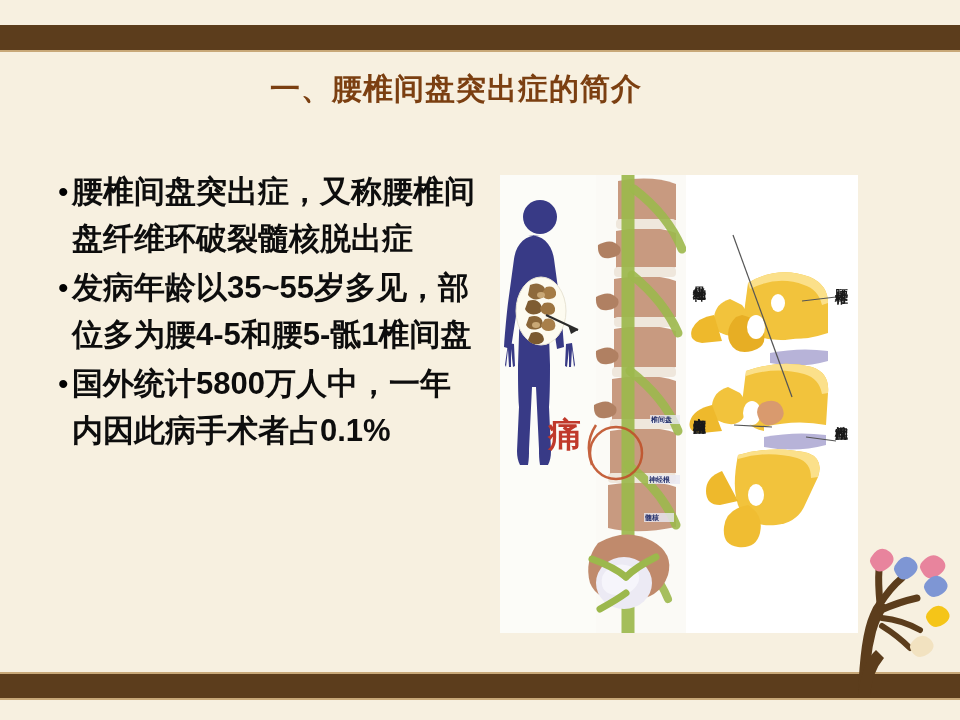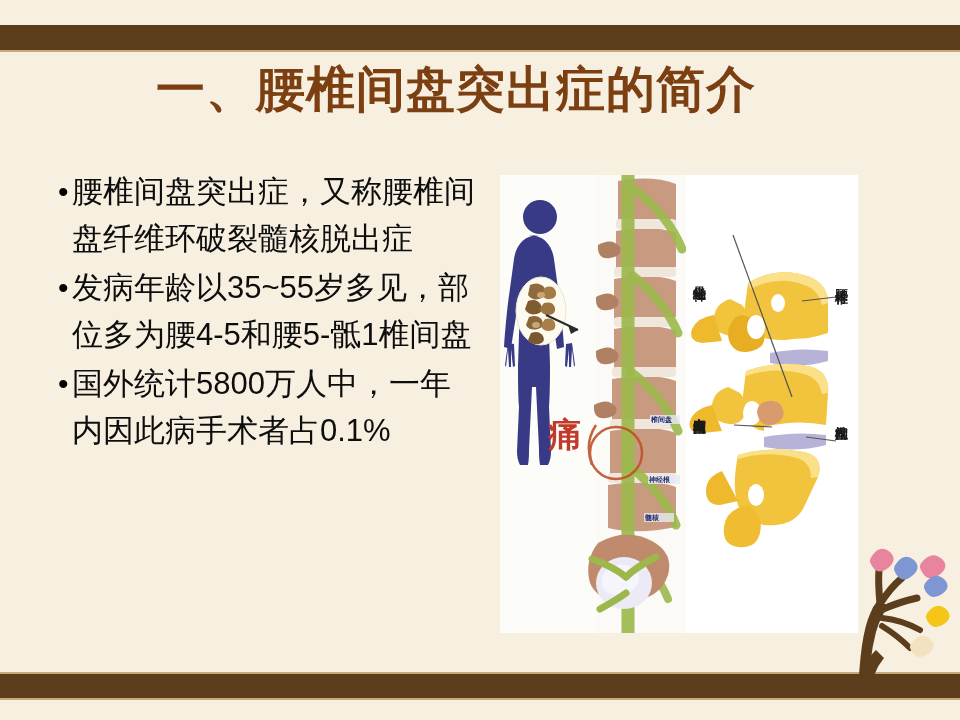--- a/index.html
+++ b/index.html
@@ -41,21 +41,21 @@
     border-bottom: 2px solid #c8a878;
   }
 
   
   .title {
     position: absolute;
     left: 0;
     top: 62px;
     width: 912px;
     text-align: center;
-    font-size: 49px;
+    font-size: 30px;
     line-height: 54px;
     font-weight: bold;
     color: #7b3f11;
     letter-spacing: 1px;
     white-space: nowrap;
   }
 
   
   .bullets {
     position: absolute;
@@ -75,21 +75,21 @@
     line-height: 47px;
     color: #000000;
     text-align: left;
     padding-left: 10px;
     box-sizing: border-box;
   }
   .bullet-text {
     flex: 1 1 auto;
     font-size: 31px;
     line-height: 47px;
-    font-weight: normal;
+    font-weight: bold;
     color: #0d0d0d;
     letter-spacing: 0px;
   }
 
   
   .picture {
     position: absolute;
     left: 500px;
     top: 175px;
     width: 358px;

